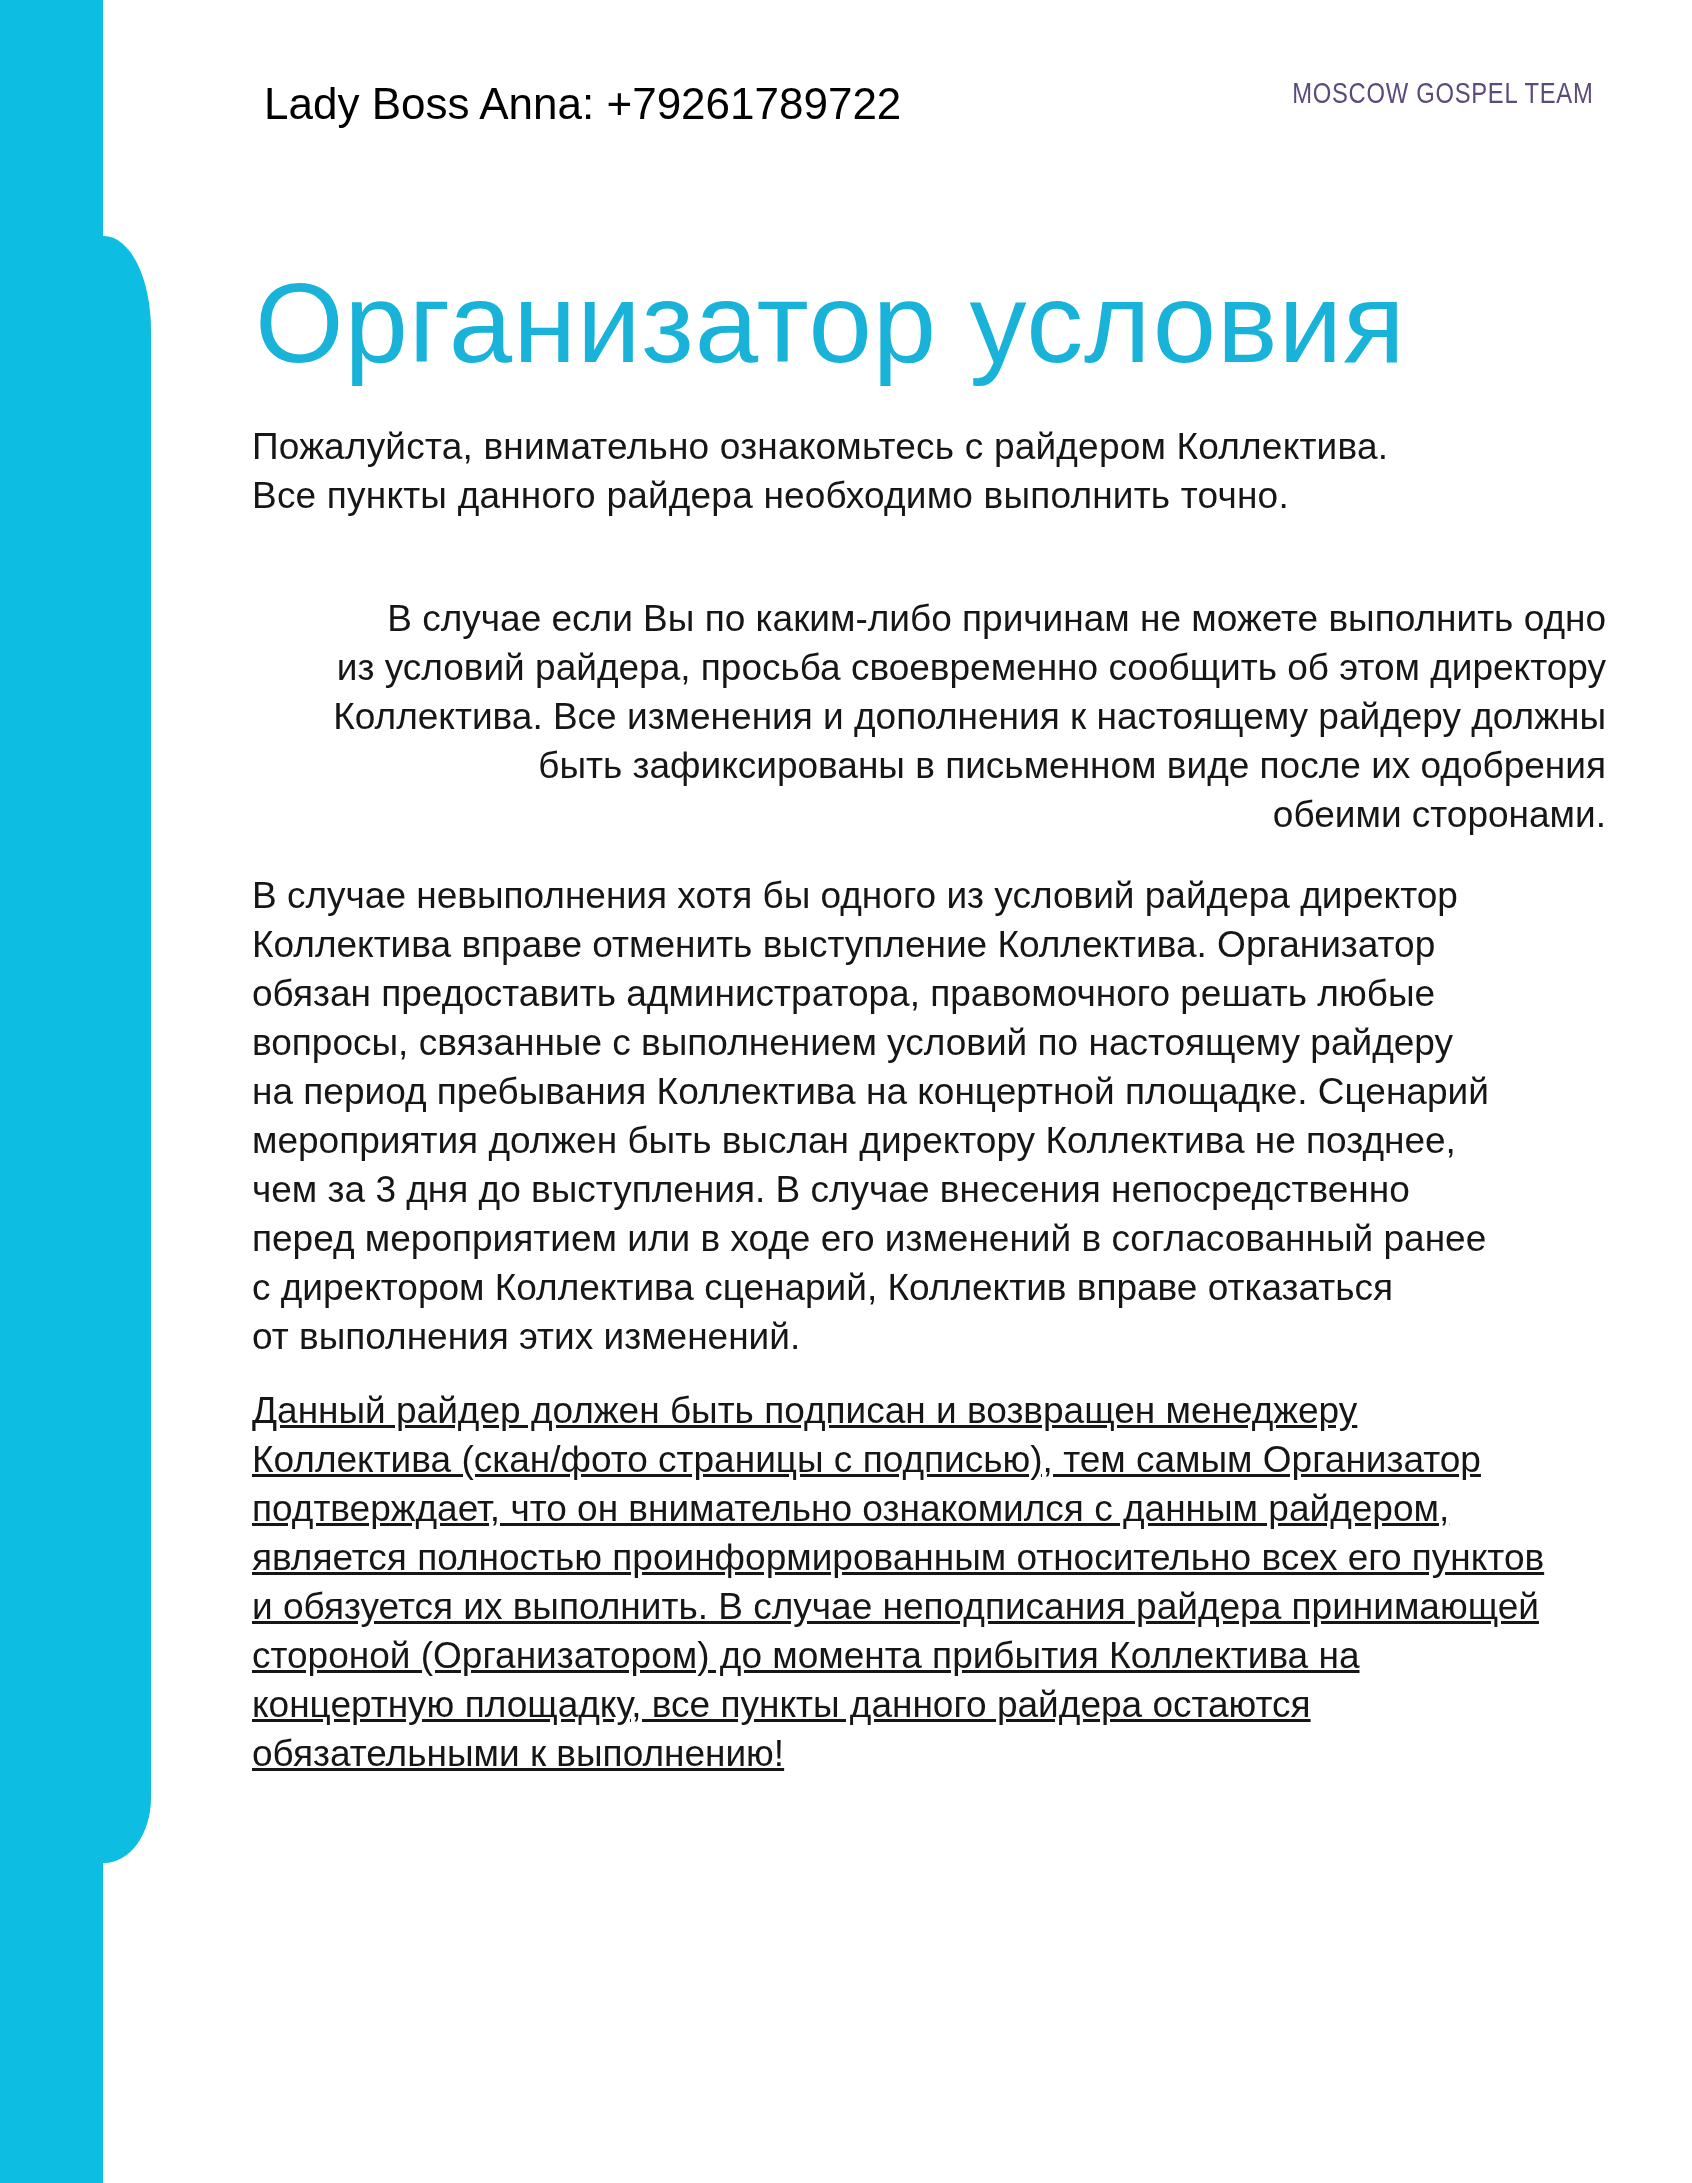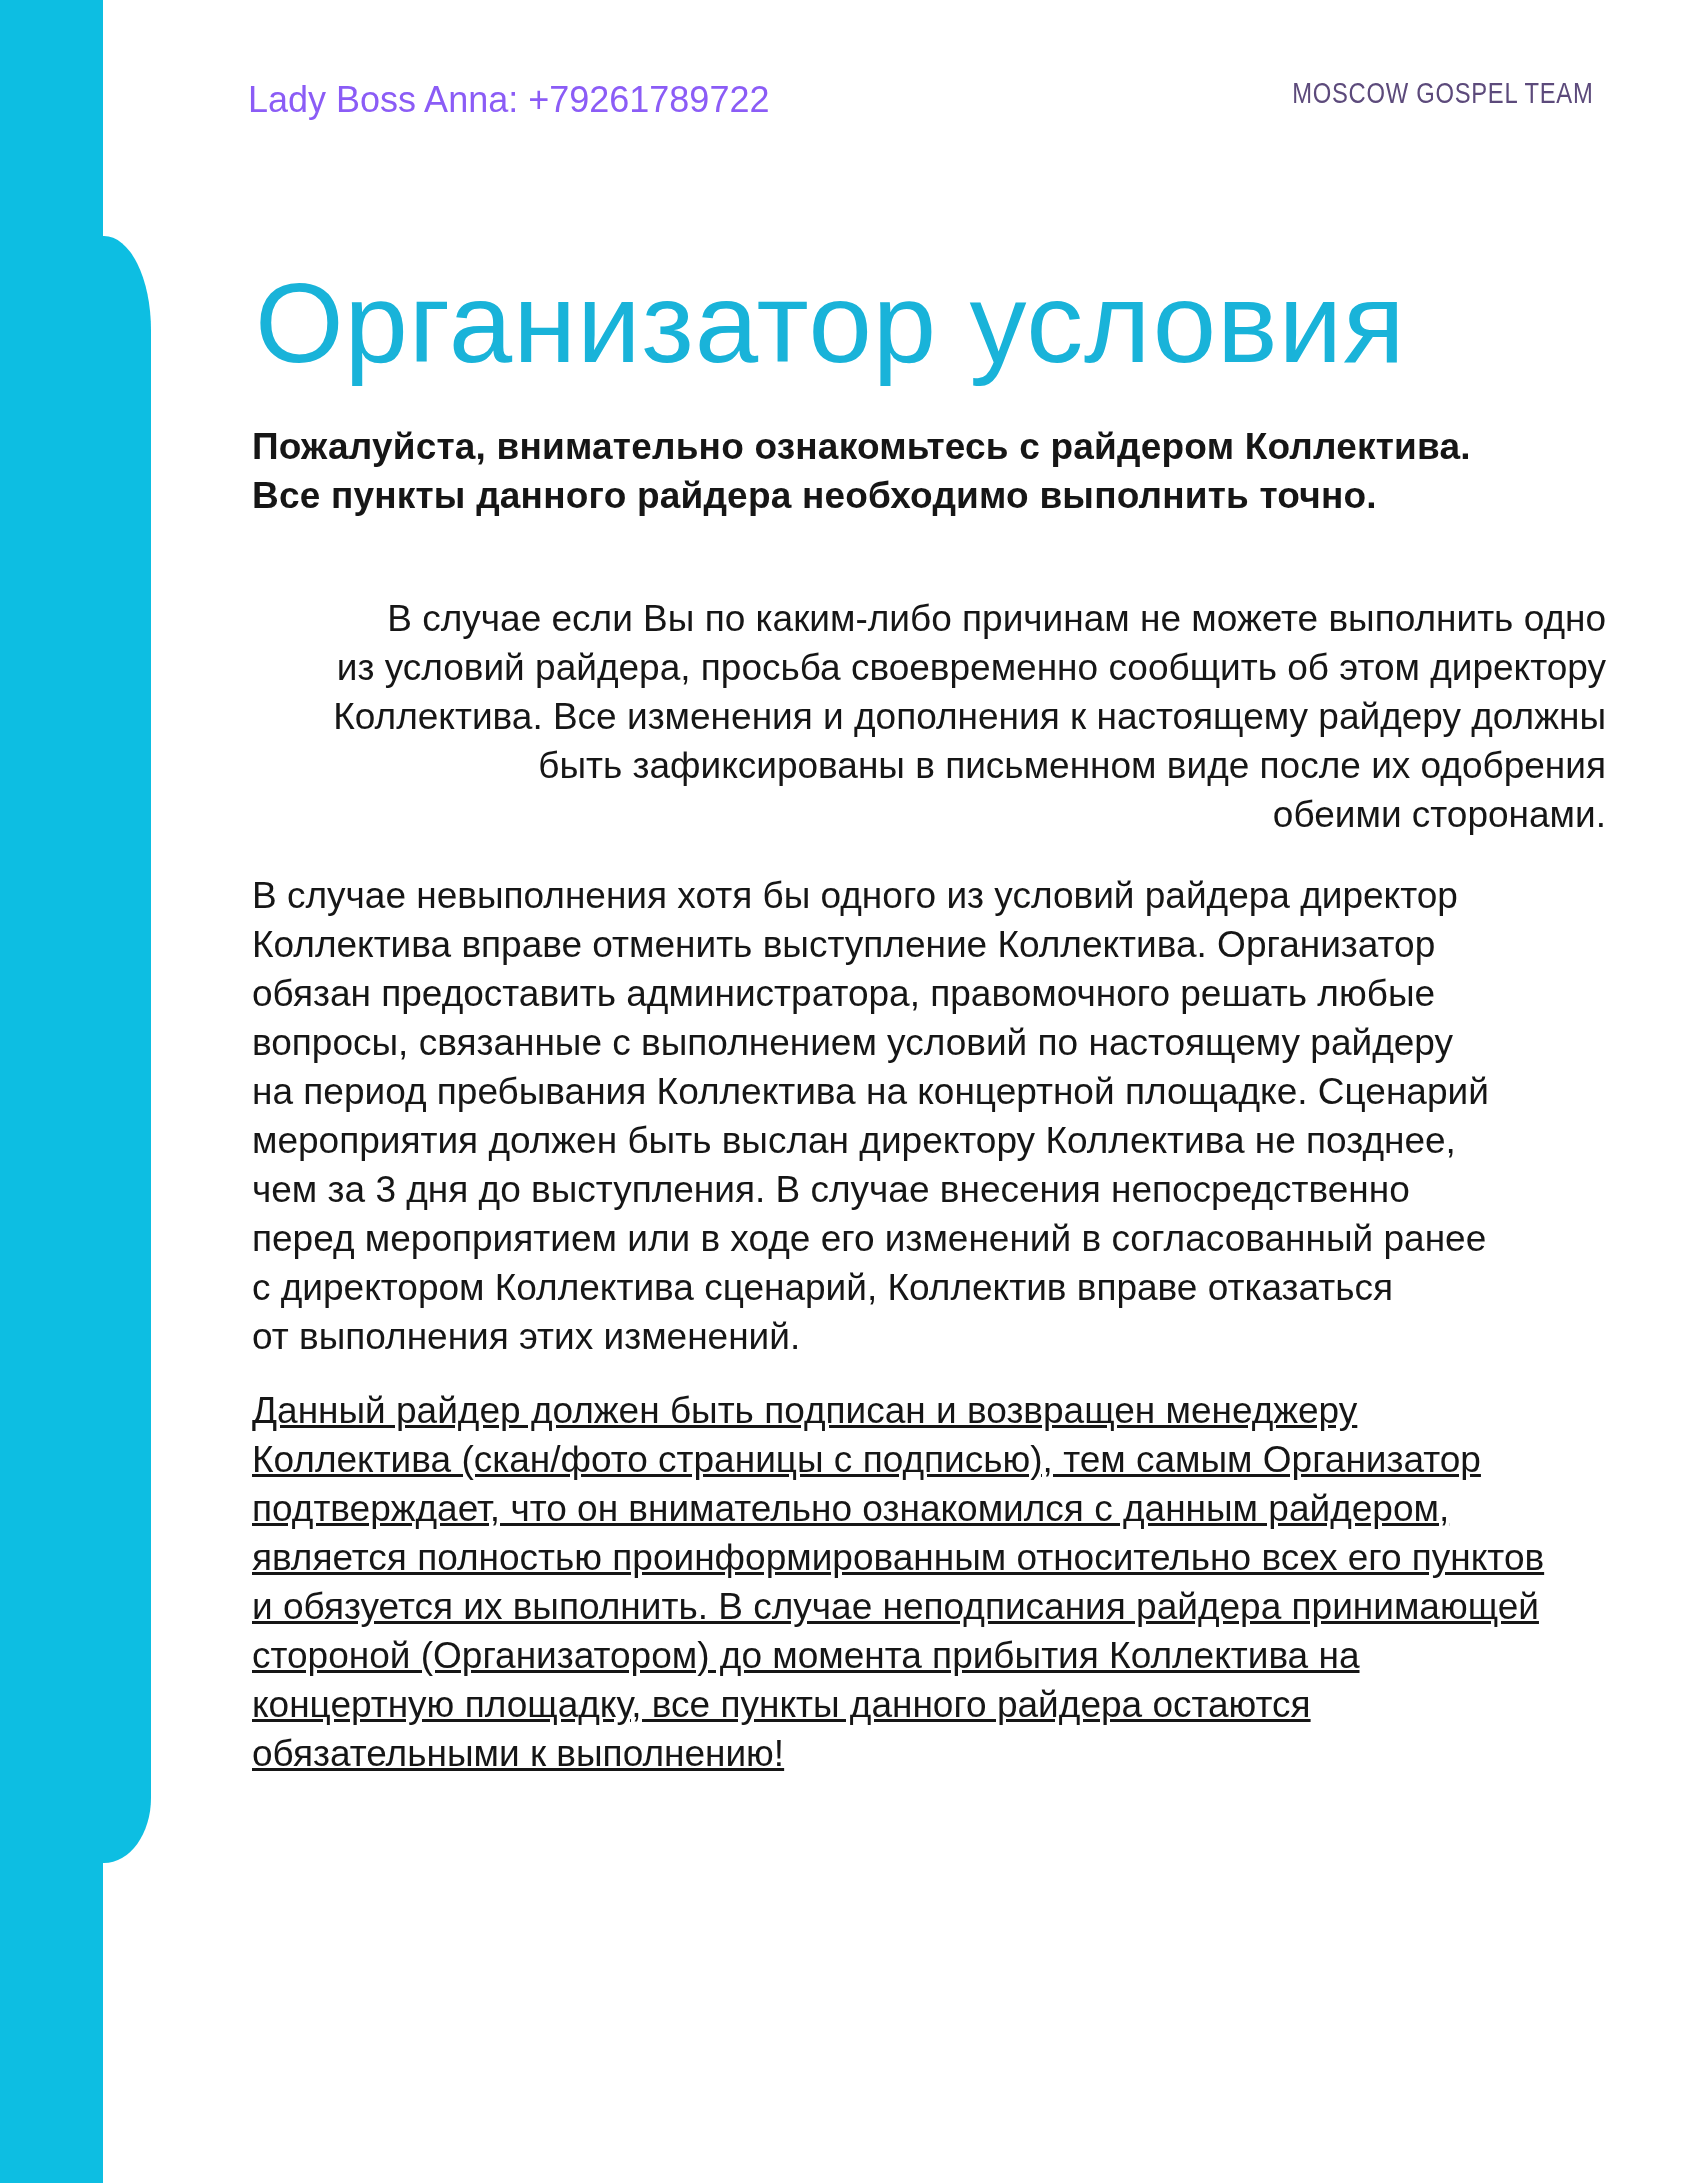--- a/index.html
+++ b/index.html
@@ -25,23 +25,23 @@
   }
   .accent-bulge{
     position:absolute;left:0;top:236px;
     width:151px;height:1627px;
     background:var(--accent);
     border-top-right-radius:47px 94px;
     border-bottom-right-radius:47px 65px;
   }
   
   .contact{
-    position:absolute;left:248px;top:80px;
-    font-size:36px;line-height:1.1;
-    color:#8b5cf6;
+    position:absolute;left:264px;top:80px;
+    font-size:44px;line-height:1.1;
+    color:#000000;
     letter-spacing:0px;
     white-space:nowrap;
   }
   .brand{
     position:absolute;right:99px;top:78px;
     font-size:29px;line-height:1.1;
     color:var(--brand);
     letter-spacing:0.9px;
     white-space:nowrap;
     transform:scaleX(0.82);
@@ -59,21 +59,21 @@
   .textblock{
     position:absolute;left:252px;
     width:1354px;
     font-size:37px;
     line-height:49px;
     white-space:pre-wrap;
     color:var(--text);
   }
   .intro{
     top:422px;
-    font-weight:bold;
+    font-weight:normal;
     letter-spacing:0.2px;
   }
   .para1{top:594px;text-align:right;}
   .para2{top:871px;}
   .para3{top:1386px;text-decoration:underline;}
 </style>
 </head>
 <body>
 
 <div class="page">

